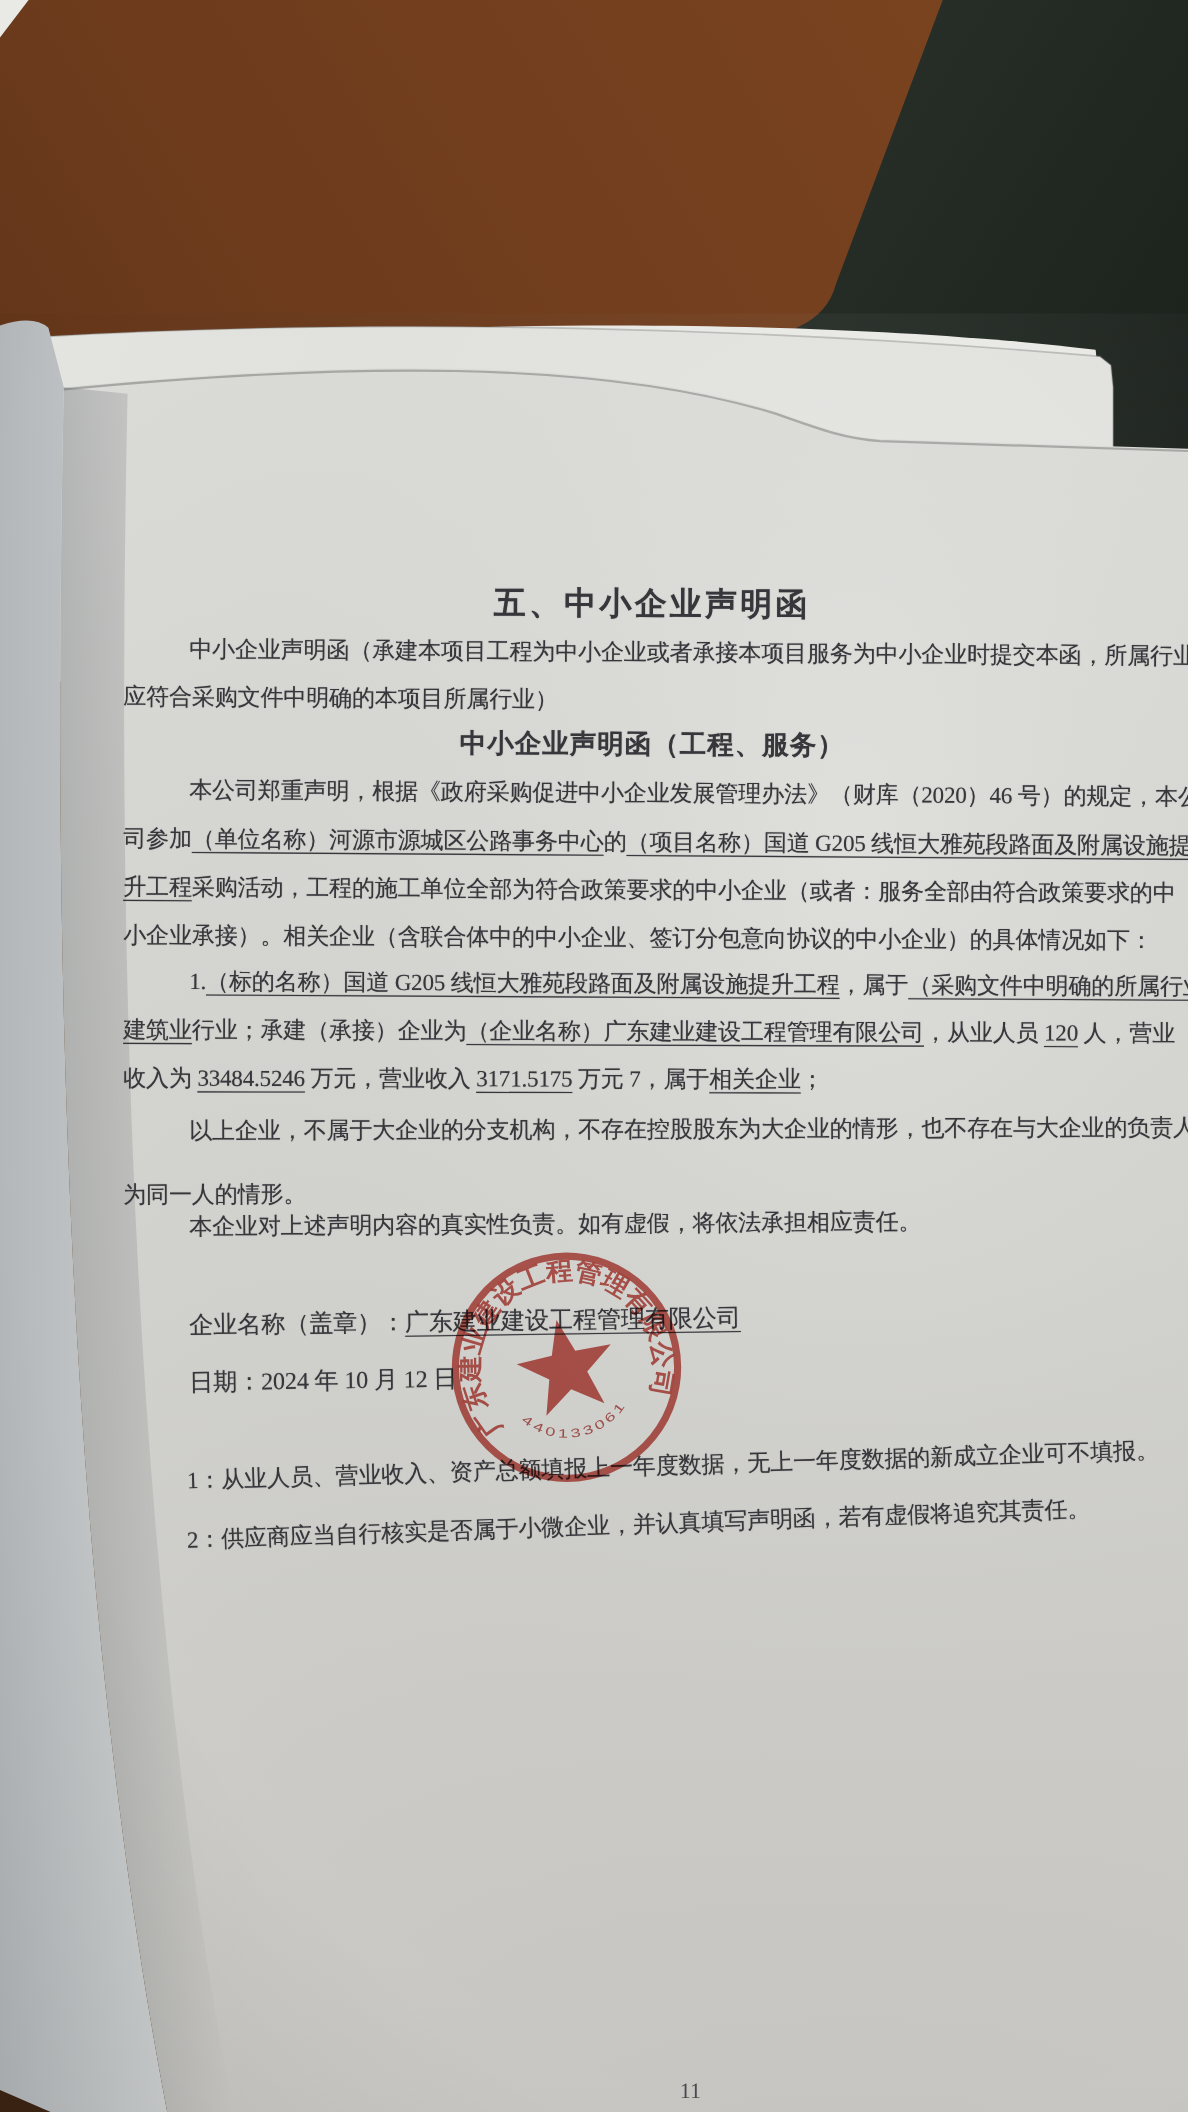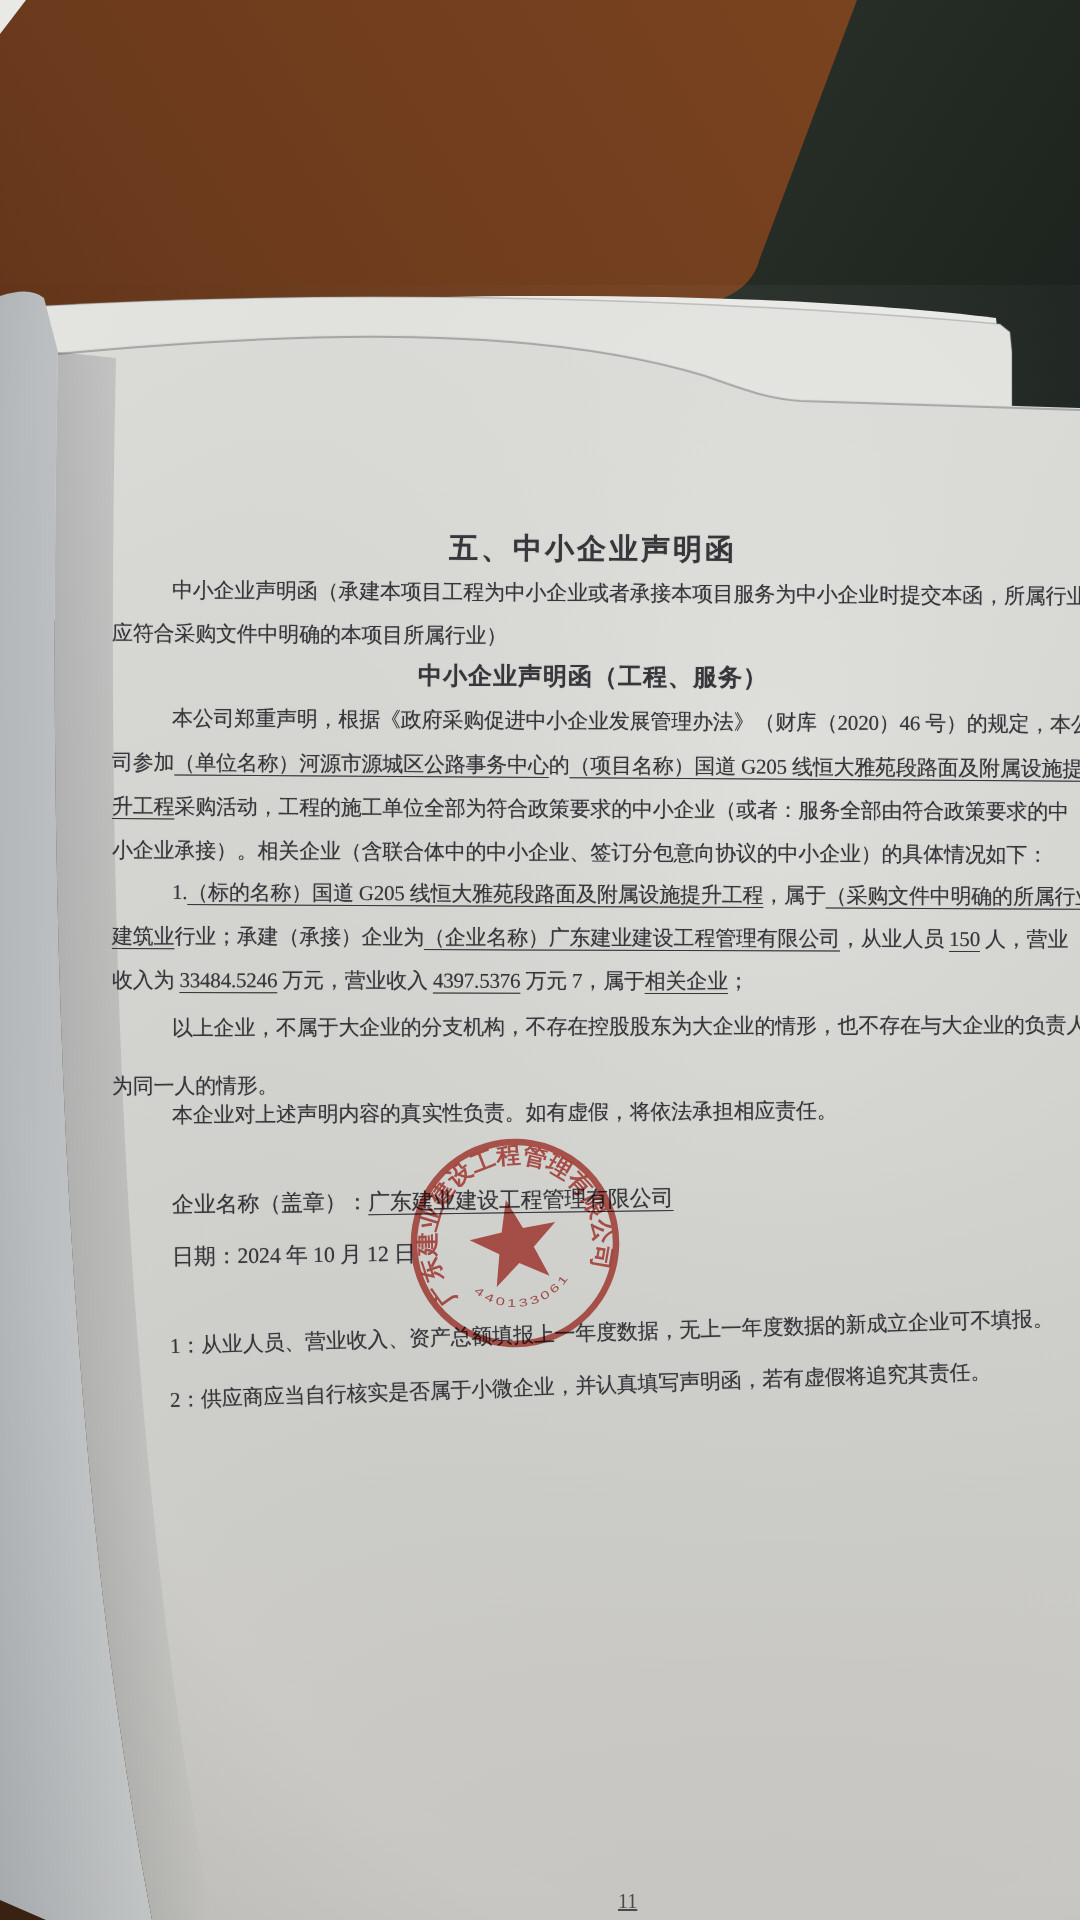--- a/index.html
+++ b/index.html
@@ -8,21 +8,21 @@
   .scene{position:absolute;left:0;top:0;width:1080px;height:1920px;}
   .ln{position:absolute;white-space:nowrap;font-size:21px;color:#36363b;
       letter-spacing:-0.2px;transform-origin:left center;
       text-shadow:0 0 1px rgba(54,54,59,.45);}
   .bold{font-weight:bold;font-family:"Liberation Sans","DejaVu Sans",sans-serif;}
   .u{text-decoration:underline;text-underline-offset:5px;text-decoration-thickness:1.2px;}
   .title{font-size:29px;letter-spacing:3px;width:950px;text-align:center;}
   .subtitle{font-size:24px;letter-spacing:1px;width:950px;text-align:center;}
   .sig{font-size:22px;}
   .note{font-size:21px;}
-  .pagenum{position:absolute;font-size:20px;color:#4a4a4e;text-decoration:underline;}
+  .pagenum{position:absolute;font-size:20px;color:#4a4a4e;}
   .stamp{position:absolute;left:402px;top:1128px;width:226px;height:226px;
          mix-blend-mode:multiply;opacity:.92;}
 </style>
 </head>
 <body>
 
 <div class="stage">
 
   <svg class="scene" viewBox="0 0 1080 1920" aria-hidden="true">
     <defs>
@@ -81,23 +81,23 @@
   <div class="ln" style="left:172px;top:704px;transform:rotate(.4deg)">本公司郑重声明，根据《政府采购促进中小企业发展管理办法》（财库（2020）46 号）的规定，本公</div>
 
   <div class="ln" style="left:112px;top:748px;transform:rotate(.4deg)"><span>司参加</span><span class="u">（单位名称）河源市源城区公路事务中心</span><span>的</span><span class="u">（项目名称）国道 G205 线恒大雅苑段路面及附属设施提</span></div>
 
   <div class="ln" style="left:112px;top:792px;transform:rotate(.35deg)"><span class="u">升工程</span><span>采购活动，工程的施工单位全部为符合政策要求的中小企业（或者：服务全部由符合政策要求的中</span></div>
 
   <div class="ln" style="left:112px;top:836px;transform:rotate(.3deg)">小企业承接）。相关企业（含联合体中的中小企业、签订分包意向协议的中小企业）的具体情况如下：</div>
 
   <div class="ln" style="left:172px;top:878px;transform:rotate(.3deg)"><span>1.</span><span class="u">（标的名称）国道 G205 线恒大雅苑段路面及附属设施提升工程</span><span>，属于</span><span class="u">（采购文件中明确的所属行业）</span></div>
 
-  <div class="ln" style="left:112px;top:922px;transform:rotate(.2deg)"><span class="u">建筑业</span><span>行业；承建（承接）企业为</span><span class="u">（企业名称）广东建业建设工程管理有限公司</span><span>，从业人员 </span><span class="u">150</span><span> 人，营业</span></div>
+  <div class="ln" style="left:112px;top:922px;transform:rotate(.2deg)"><span class="u">建筑业</span><span>行业；承建（承接）企业为</span><span class="u">（企业名称）广东建业建设工程管理有限公司</span><span>，从业人员 </span><span class="u">120</span><span> 人，营业</span></div>
 
-  <div class="ln" style="left:112px;top:966px;transform:rotate(.1deg)"><span>收入为 </span><span class="u">33484.5246</span><span> 万元，营业收入 </span><span class="u">4397.5376</span><span> 万元 7，属于</span><span class="u">相关企业</span><span>；</span></div>
+  <div class="ln" style="left:112px;top:966px;transform:rotate(.1deg)"><span>收入为 </span><span class="u">33484.5246</span><span> 万元，营业收入 </span><span class="u">3171.5175</span><span> 万元 7，属于</span><span class="u">相关企业</span><span>；</span></div>
 
   <div class="ln" style="left:172px;top:1014px;transform:rotate(-.2deg)">以上企业，不属于大企业的分支机构，不存在控股股东为大企业的情形，也不存在与大企业的负责人</div>
   <div class="ln" style="left:112px;top:1072px;transform:rotate(-.2deg)">为同一人的情形。</div>
 
   <div class="ln" style="left:172px;top:1101px;transform:rotate(-.4deg)">本企业对上述声明内容的真实性负责。如有虚假，将依法承担相应责任。</div>
 
   <div class="ln sig" style="left:172px;top:1190px;transform:rotate(-.8deg)"><span>企业名称（盖章）：</span><span class="u">广东建业建设工程管理有限公司</span></div>
 
   <div class="ln sig" style="left:172px;top:1242px;transform:rotate(-.8deg)">日期：2024 年 10 月 12 日</div>
 

